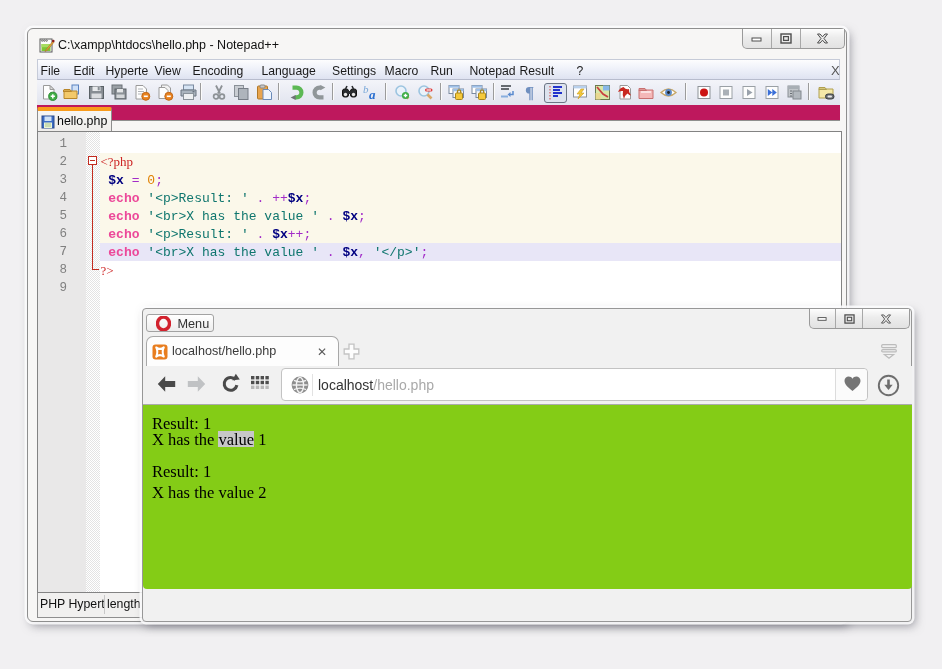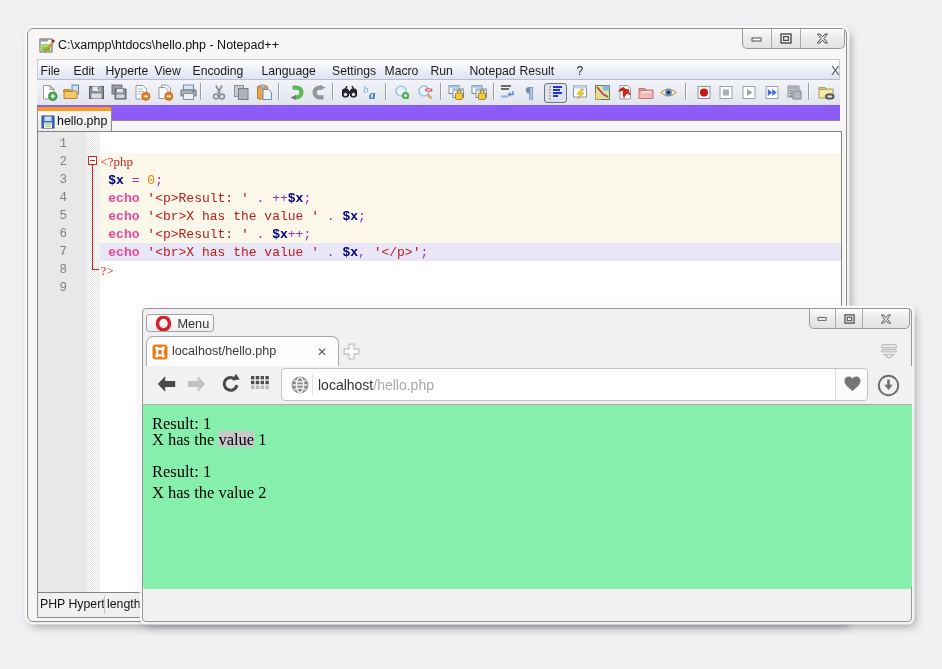--- a/index.html
+++ b/index.html
@@ -29,42 +29,42 @@
   #npp-menubar .mx { color:#555; font-size:13px; }
 
   
   #npp-toolbar { left:9px; top:51px; width:803px; height:25px; background:linear-gradient(#f3f4f9,#e1e4ef); }
   .ticon { position:absolute; top:4px; width:17px; height:17px; }
   .tsep { position:absolute; top:3px; width:1px; height:17px; background:#9b9b9b; box-shadow:1px 0 0 #fbfbfb; }
   #tpressed { position:absolute; left:507px; top:3px; width:23px; height:20px; background:#dde3ee;
     border:1px solid #6b7585; border-radius:3px; }
 
   
-  #npp-tabbar { left:9px; top:76px; width:803px; height:16px; background:#8b5cf6; border-bottom:1px solid #8e8e8e; }
+  #npp-tabbar { left:9px; top:76px; width:803px; height:16px; background:#be185d; border-bottom:1px solid #8e8e8e; }
   #npp-tab { position:absolute; left:0px; top:1.5px; width:75px; height:24.5px;
     background:linear-gradient(#f7f6f4,#efedeb); border:1px solid #8e8e8e; border-bottom:none;
     border-top:4px solid #f89b1b; border-radius:2px 2px 0 0; }
   #npp-tab .tabtxt { position:absolute; left:19px; top:3px; font-size:12.4px; color:#0a0a0a; }
 
   
   #npp-editor { left:9px; top:102px; width:805px; height:462px; background:#ffffff;
     border:1px solid #838383; overflow:hidden; }
   #gutter { position:absolute; left:0; top:0; width:47.5px; height:100%; background:#e9e8e8; }
   #foldm { position:absolute; left:47.5px; top:0; width:14px; height:100%;
     background:conic-gradient(#fff 25%, #e3e3e3 0 50%, #fff 0 75%, #e3e3e3 0) 0 0/2px 2px; }
   #creambg { position:absolute; left:61.5px; top:20.5px; right:0; height:90px; background:#fbf8ea; }
   #curline { position:absolute; left:61.5px; top:110.5px; right:0; height:18px; background:#e8e6f7; }
   #linenums { position:absolute; left:0; top:2.5px; width:29px; text-align:right;
     font-family:"Liberation Mono",monospace; font-size:12.5px; line-height:18px; color:#808080; }
   #code { position:absolute; left:62.5px; top:2.5px; font-family:"Liberation Mono",monospace;
     font-size:13px; line-height:18px; color:#000; white-space:pre; }
   #code .t { color:#cd2525;font-family:Liberation Serif, serif; }      
   #code .k { color:#ec4899; font-weight:bold; }  
   #code .v { color:#000080; font-weight:bold; }  
-  #code .s { color:#b91c1c; }      
+  #code .s { color:#0f766e; }      
   #code .o { color:#a22cc8; }      
   #code .n { color:#e08000; }      
 
   
   #foldbox { position:absolute; left:2px; top:24px; width:9px; height:9px; background:#fff;
     border:1px solid #c22b20; }
   #foldbox:before { content:""; position:absolute; left:1px; top:3px; width:5px; height:1px; background:#c22b20; }
   #foldline { position:absolute; left:6px; top:33px; width:1px; height:104px; background:#c22b20; }
   #foldfoot { position:absolute; left:6px; top:137px; width:7px; height:1px; background:#c22b20; }
 
@@ -87,21 +87,21 @@
   #o-tab .ttxt { position:absolute; left:25px; top:7px; font-size:12.6px; color:#3a3a3a; }
   #o-tab .tclose { position:absolute; left:170px; top:8px; font-size:12px; color:#5a5a5a; }
   #o-addr { left:0px; top:57px; width:769px; height:39px; background:#f1f1f1; border-bottom:1px solid #ababab; }
   #o-url { position:absolute; left:138px; top:2px; width:587px; height:33px; background:#fff;
     border:1px solid #c3c3c3; border-radius:4px; }
   #o-url .utxt { position:absolute; left:36px; top:8px; font-size:14px; color:#333; }
   #o-url .utxt .gray { color:#a9a9a9; }
   #o-url .usep { position:absolute; left:30px; top:5px; width:1px; height:22px; background:#e2e2e2; }
   #o-url .heart { position:absolute; right:0; top:0; width:32px; height:31px; border-left:1px solid #dcdcdc;
     border-radius:0 4px 4px 0; background:#fbfbfb; }
-  #o-content { left:0px; top:96px; width:769px; height:184px; background:#86efac; border-radius:0 0 4px 4px;
+  #o-content { left:0px; top:96px; width:769px; height:184px; background:#84cc16; border-radius:0 0 4px 4px;
     font-family:"Liberation Serif",serif; font-size:16.5px; color:#000; }
   #o-content .ln { position:absolute; left:9px; white-space:pre; }
   #selbox { position:absolute; left:75px; top:25.5px; width:35.5px; height:16.5px; background:#c7c7c7; }
 </style>
 </head>
 <body>
 
 <div id="npp" class="abs">
   <div id="npp-icon" class="abs"><svg width="16" height="16" viewBox="0 0 16 16">
     <rect x="1" y="2" width="12" height="13" fill="#fdfdfd" stroke="#5a5a5a" stroke-width="1"></rect>

